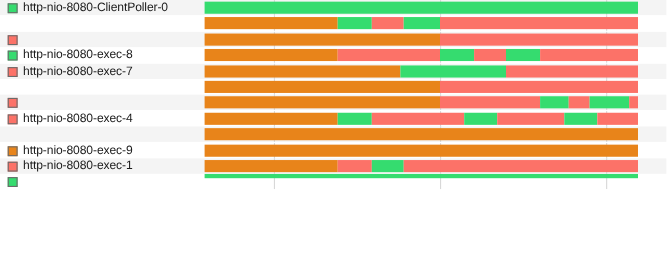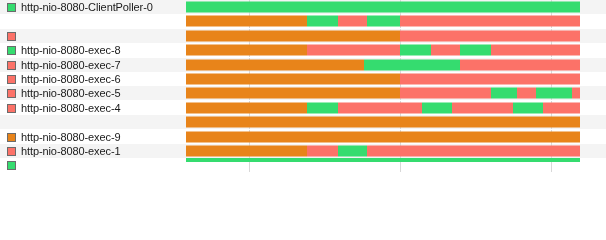--- a/index.html
+++ b/index.html
@@ -140,41 +140,36 @@
         </div>
         <div class="bar">
           <div class="seg" style="left: 0%; width: 45.2%; background: rgb(232, 132, 26);"></div>
           <div class="seg" style="left: 45.2%; width: 24.3%; background: rgb(53, 220, 111);"></div>
           <div class="seg" style="left: 69.5%; width: 30.5%; background: rgb(252, 114, 104);"></div>
         </div>
       </div>
     </div>
     <div class="row even" style="top: 72px; height: 14.4px;">
       <div class="row-bg"></div>
-      <div class="label-cell">
-        <span class="swatch" style="background: rgb(252, 114, 104);"></span>
-        <span class="label-text">http-nio-8080-exec-6</span>
-      </div>
       <div class="plot" style="left: 186px; width: 394px;">
         <div class="gridlines">
           <div class="gridline" style="left: 63px;"></div>
           <div class="gridline" style="left: 214px;"></div>
           <div class="gridline" style="left: 365px;"></div>
         </div>
         <div class="bar">
           <div class="seg" style="left: 0%; width: 54.3%; background: rgb(232, 132, 26);"></div>
           <div class="seg" style="left: 54.3%; width: 45.7%; background: rgb(252, 114, 104);"></div>
         </div>
       </div>
     </div>
     <div class="row odd" style="top: 86px; height: 14.4px;">
       <div class="row-bg"></div>
       <div class="label-cell">
         <span class="swatch" style="background: rgb(252, 114, 104);"></span>
-        <span class="label-text">http-nio-8080-exec-5</span>
       </div>
       <div class="plot" style="left: 186px; width: 394px;">
         <div class="gridlines">
           <div class="gridline" style="left: 63px;"></div>
           <div class="gridline" style="left: 214px;"></div>
           <div class="gridline" style="left: 365px;"></div>
         </div>
         <div class="bar">
           <div class="seg" style="left: 0%; width: 54.3%; background: rgb(232, 132, 26);"></div>
           <div class="seg" style="left: 54.3%; width: 23.1%; background: rgb(252, 114, 104);"></div>

